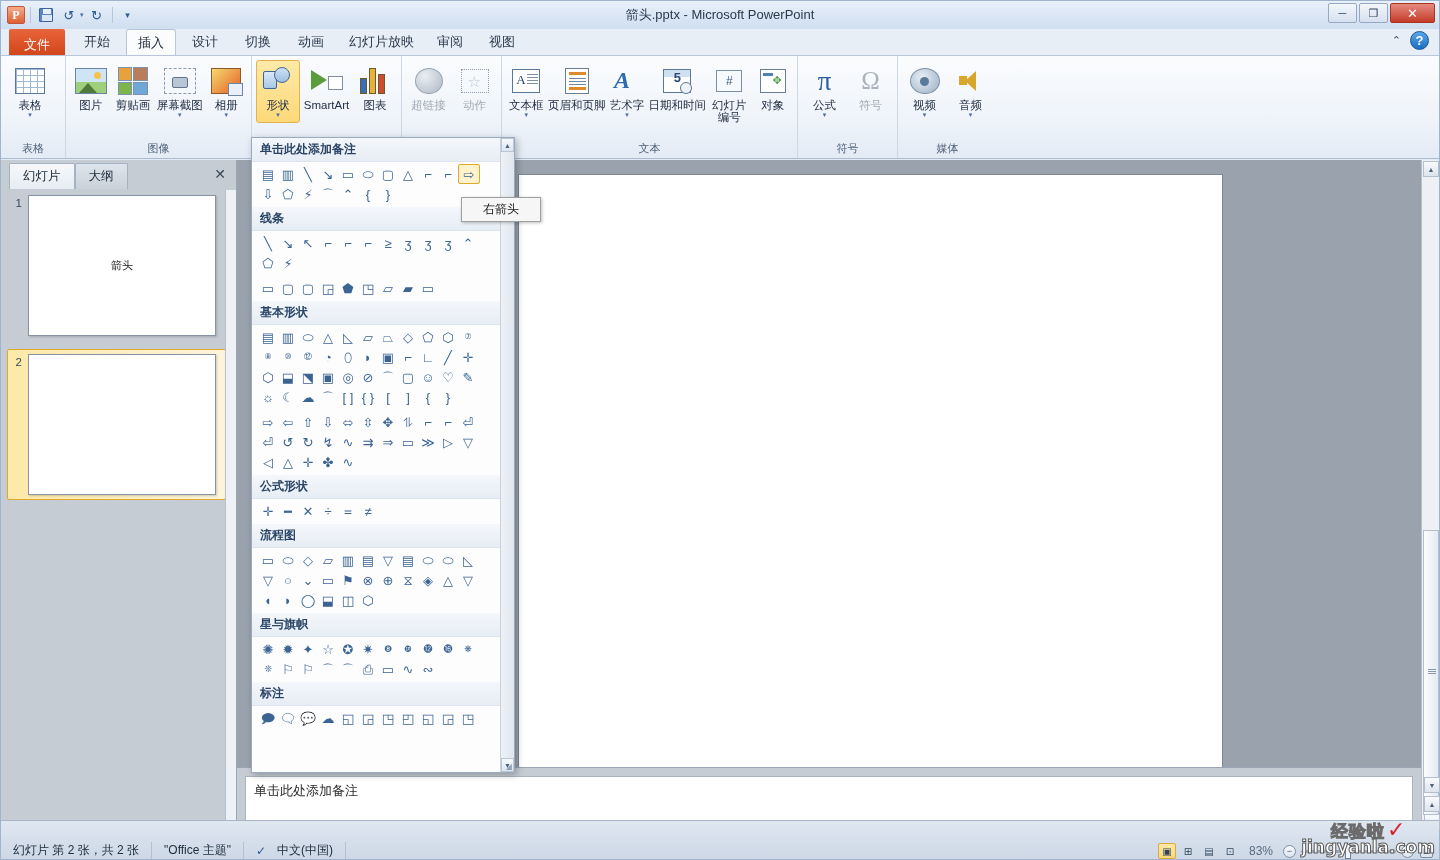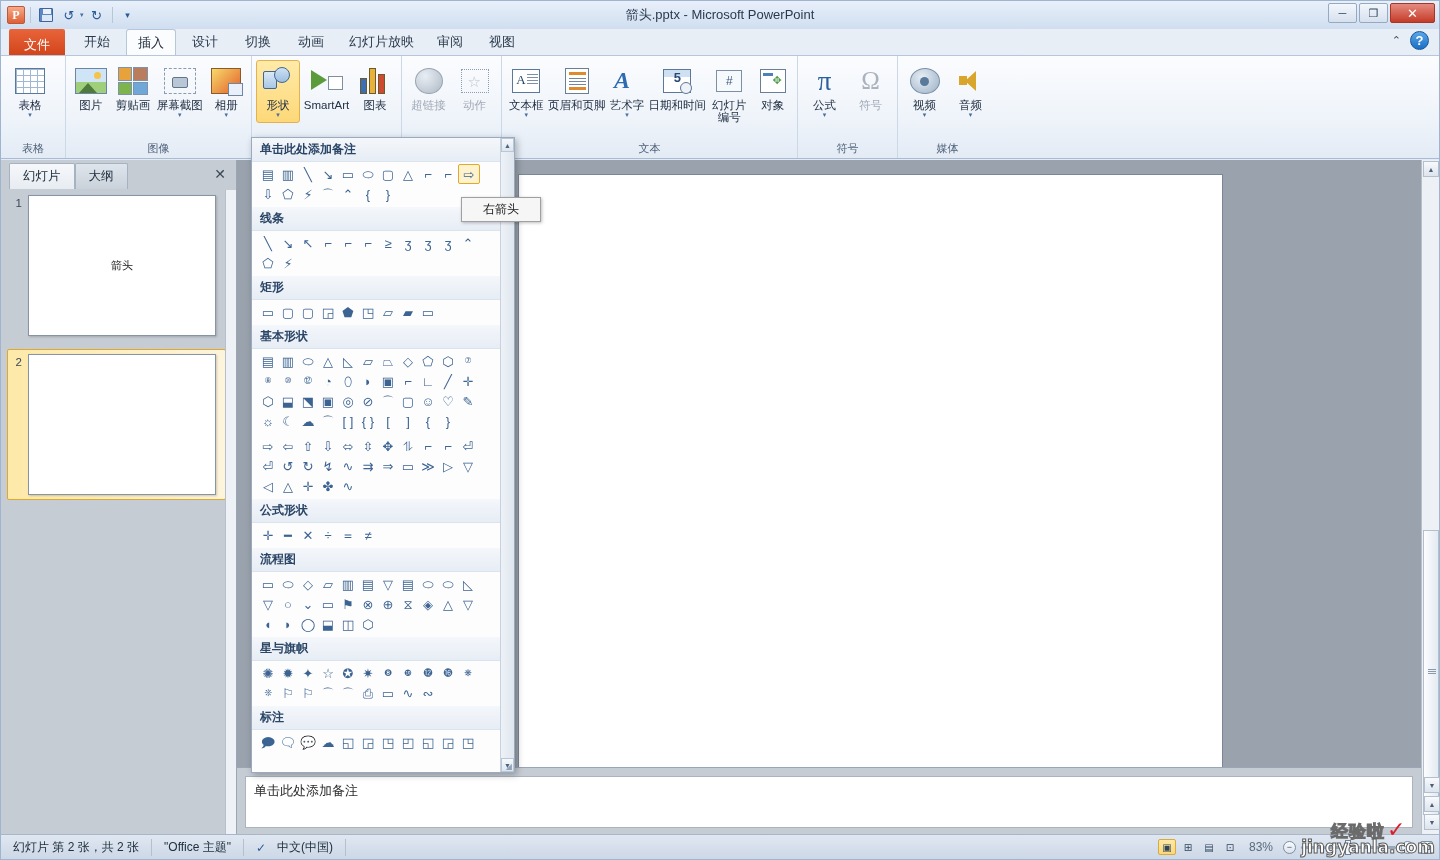--- a/index.html
+++ b/index.html
@@ -195,23 +195,23 @@
     font-size:13px;color:#2b2b2b;padding:5px 8px;}
   .vscroll{position:absolute;right:0;top:159px;bottom:25px;width:18px;background:#edf1f6;border-left:1px solid #b6bfca;}
   .vs-btn{width:16px;height:16px;margin:1px;background:linear-gradient(180deg,#f8fafd,#dde4ed);
     border:1px solid #b3bfcd;display:flex;align-items:center;justify-content:center;font-size:7px;color:#4b5f77;}
   .vs-thumb{position:absolute;left:1px;top:370px;width:16px;height:285px;
     background:linear-gradient(90deg,#fcfdfe,#e4eaf2);border:1px solid #b3bfcd;}
   .vs-thumb:after{content:"";position:absolute;left:4px;top:138px;width:8px;height:5px;
     background:repeating-linear-gradient(180deg,#8b9aab 0 1px,transparent 1px 2px);}
 
   
-  .statusbar{position:absolute;left:0;bottom:0;width:100%;height:25px;
+  .statusbar{position:absolute;left:0;bottom:0;width:100%;height:39px;
     background:linear-gradient(180deg,#dfe7f1,#cdd8e6);border-top:1px solid #a8b6c7;
-    display:flex;align-items:center;font-size:12px;color:#20303f;margin-top:47px;}
+    display:flex;align-items:flex-end;font-size:12px;color:#20303f;margin-top:47px;}
   .sb-item{padding:0 12px;border-right:1px solid #b3c0cf;height:17px;display:flex;align-items:center;gap:6px;}
   .sb-right{margin-left:auto;display:flex;align-items:center;gap:6px;padding-right:6px;}
   .view-btns{display:flex;align-items:center;gap:3px;}
   .vb{width:18px;height:16px;display:flex;align-items:center;justify-content:center;font-size:10px;color:#30455c;border:1px solid transparent;}
   .vb.active{background:linear-gradient(180deg,#fde9a8,#fbd77a);border:1px solid #dca93c;border-radius:2px;}
   .zoom-slider{display:flex;align-items:center;gap:5px;}
   .zs-track{width:95px;height:3px;background:#9aa7b6;position:relative;border-radius:2px;}
   .zs-knob{position:absolute;left:44px;top:-6px;width:6px;height:15px;background:#f2f6fa;border:1px solid #6c8099;}
   .zs-circ{width:13px;height:13px;border-radius:50%;border:1px solid #7b8ea4;background:linear-gradient(180deg,#fafcfe,#dbe3ec);
     display:flex;align-items:center;justify-content:center;font-size:9px;color:#3b5068;}
@@ -542,21 +542,20 @@
         <div class="sp-cell">⌐</div>
         <div class="sp-cell">≥</div>
         <div class="sp-cell">ʒ</div>
         <div class="sp-cell">ʒ</div>
         <div class="sp-cell">ʒ</div>
         <div class="sp-cell">⌃</div>
         <div class="sp-cell">⬠</div>
         <div class="sp-cell">⚡</div>
       </div>
 
-      <div class="sp-head">矩形</div>
       <div class="sp-row">
         <div class="sp-cell">▭</div>
         <div class="sp-cell">▢</div>
         <div class="sp-cell">▢</div>
         <div class="sp-cell">◲</div>
         <div class="sp-cell">⬟</div>
         <div class="sp-cell">◳</div>
         <div class="sp-cell">▱</div>
         <div class="sp-cell">▰</div>
         <div class="sp-cell">▭</div>

